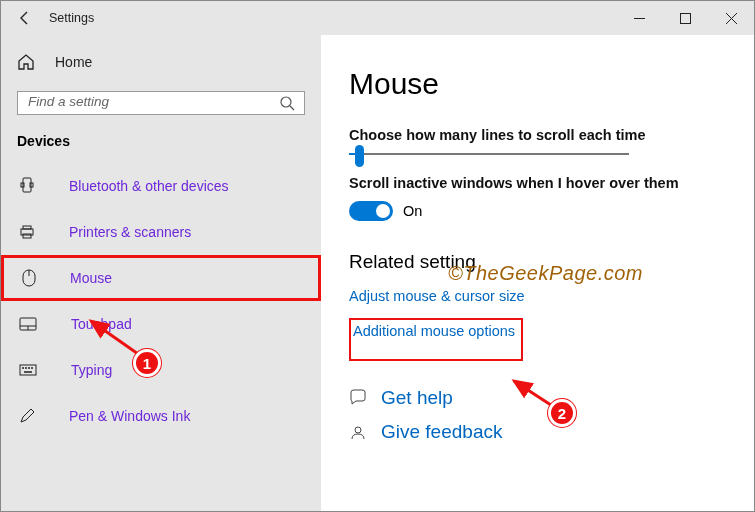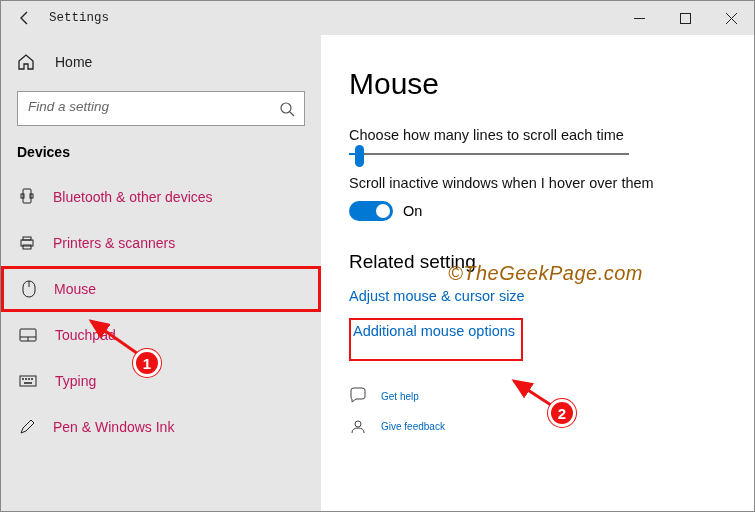--- a/index.html
+++ b/index.html
@@ -1,46 +1,46 @@
 <!DOCTYPE html>
 <html><head>
 <meta charset="utf-8">
 <style>
   * { box-sizing: border-box; margin: 0; padding: 0; font-family: "Segoe UI", Arial, sans-serif; }
   body { background: #fff; width: 755px; height: 512px; overflow: hidden; border: 1px solid #888; position: relative; }
   .titlebar { height: 34px; display: flex; align-items: center; background: #e6e6e6; }
   .titlebar .back { width: 48px; display:flex; align-items:center; justify-content:center; height:100%; }
-  .titlebar .title { font-size: 12.5px; color:#222;font-family:Liberation Mono, monospace; }
+  .titlebar .title { font-size: 12.5px; color:#222; }
   .titlebar .spacer { flex:1; }
   .winbtn { width:46px; height:100%; display:flex; align-items:center; justify-content:center; }
   .main { display:flex; height: calc(100% - 34px); }
   .sidebar { width: 320px; background:#e6e6e6; padding-top:18px; position:relative; }
   .home { display:flex; align-items:center; gap:20px; padding: 0 0 20px 16px; font-size:14px; color:#222; }
   .searchwrap { margin: 0 16px 18px 16px; position:relative; }
-  .search { width:100%; height:35px; background:#fff; border:1px solid #999; padding: 0 34px 4px 10px; font-size:13.5px; color:#555; outline:none; }
+  .search { width:100%; height:24px; background:#fff; border:1px solid #999; padding: 0 34px 4px 10px; font-size:13.5px; color:#555; outline:none; }
   .search::placeholder { color:#666; font-style: italic; }
   .searchicon { position:absolute; right:10px; top:50%; transform:translateY(-50%); }
   .grouplabel { font-weight:600; font-size:14px; padding: 0 16px 14px 16px; }
-  .navitem { display:flex; align-items:center; gap:18px; height:46px; padding-left:18px; font-size:14px; color:#be185d; }
+  .navitem { display:flex; align-items:center; gap:34px; height:46px; padding-left:18px; font-size:14px; color:#6d28d9; }
   .navitem.selected-frame { border:3px solid #e11; }
   .content { flex:1; padding: 32px 32px 0 28px; position:relative; background:#fff; }
   .pagetitle { font-size:30px; font-weight:500; margin-bottom:26px; }
-  .settinglabel { font-size:14.5px; margin-bottom:10px; color:#111; }
+  .settinglabel { font-size:14.5px; margin-bottom:10px; color:#111;font-weight:bold; }
   .sliderwrap { display:flex; align-items:center; margin-bottom:20px; }
   .slidertrack { width:280px; height:2px; background:#777; position:relative; }
   .sliderfill { position:absolute; left:0; top:0; height:2px; background:#0078d4; width:12px; }
   .sliderthumb { position:absolute; top:-8px; left:6px; width:9px; height:22px; background:#0078d4; border-radius:5px; }
   .togglerow { display:flex; align-items:center; gap:10px; margin-bottom:30px; }
   .toggle { width:44px; height:20px; background:#0078d4; border-radius:10px; position:relative; }
   .toggle .knob { position:absolute; right:3px; top:3px; width:14px; height:14px; border-radius:50%; background:#fff; }
   .related { font-size:19px; font-weight:500; margin-bottom:14px; }
   .link { color:#0067c0; font-size:14.5px; margin-bottom:14px; display:inline-block; }
   .linkframe { border:2.5px solid #e11; padding:2px 6px 19px 2px; display:inline-block; margin-bottom:14px; }
   .helprow { display:flex; align-items:center; gap:14px; margin-top:12px; }
-  .helprow .txt { color:#0067c0; font-size:10px; }
+  .helprow .txt { color:#0067c0; font-size:19px; }
   .icon { flex-shrink:0; }
   .watermark { position:absolute; left:50%; top:50%; transform:translate(-50%,-50%); color:#a16207; font-size:20px; pointer-events:none; font-style:italic; letter-spacing:.5px;margin-left:8px; }
   
   .badge { position:absolute; width:28px; height:28px; border-radius:50%; background:#e11; border:3px solid #fff; box-shadow:0 0 0 1px #e11; color:#fff; font-weight:700; font-size:15px; display:flex; align-items:center; justify-content:center; z-index:50; }
   .arrow { position:absolute; z-index:49; }
 </style>
 </head>
 <body>
 
 <div class="titlebar">

